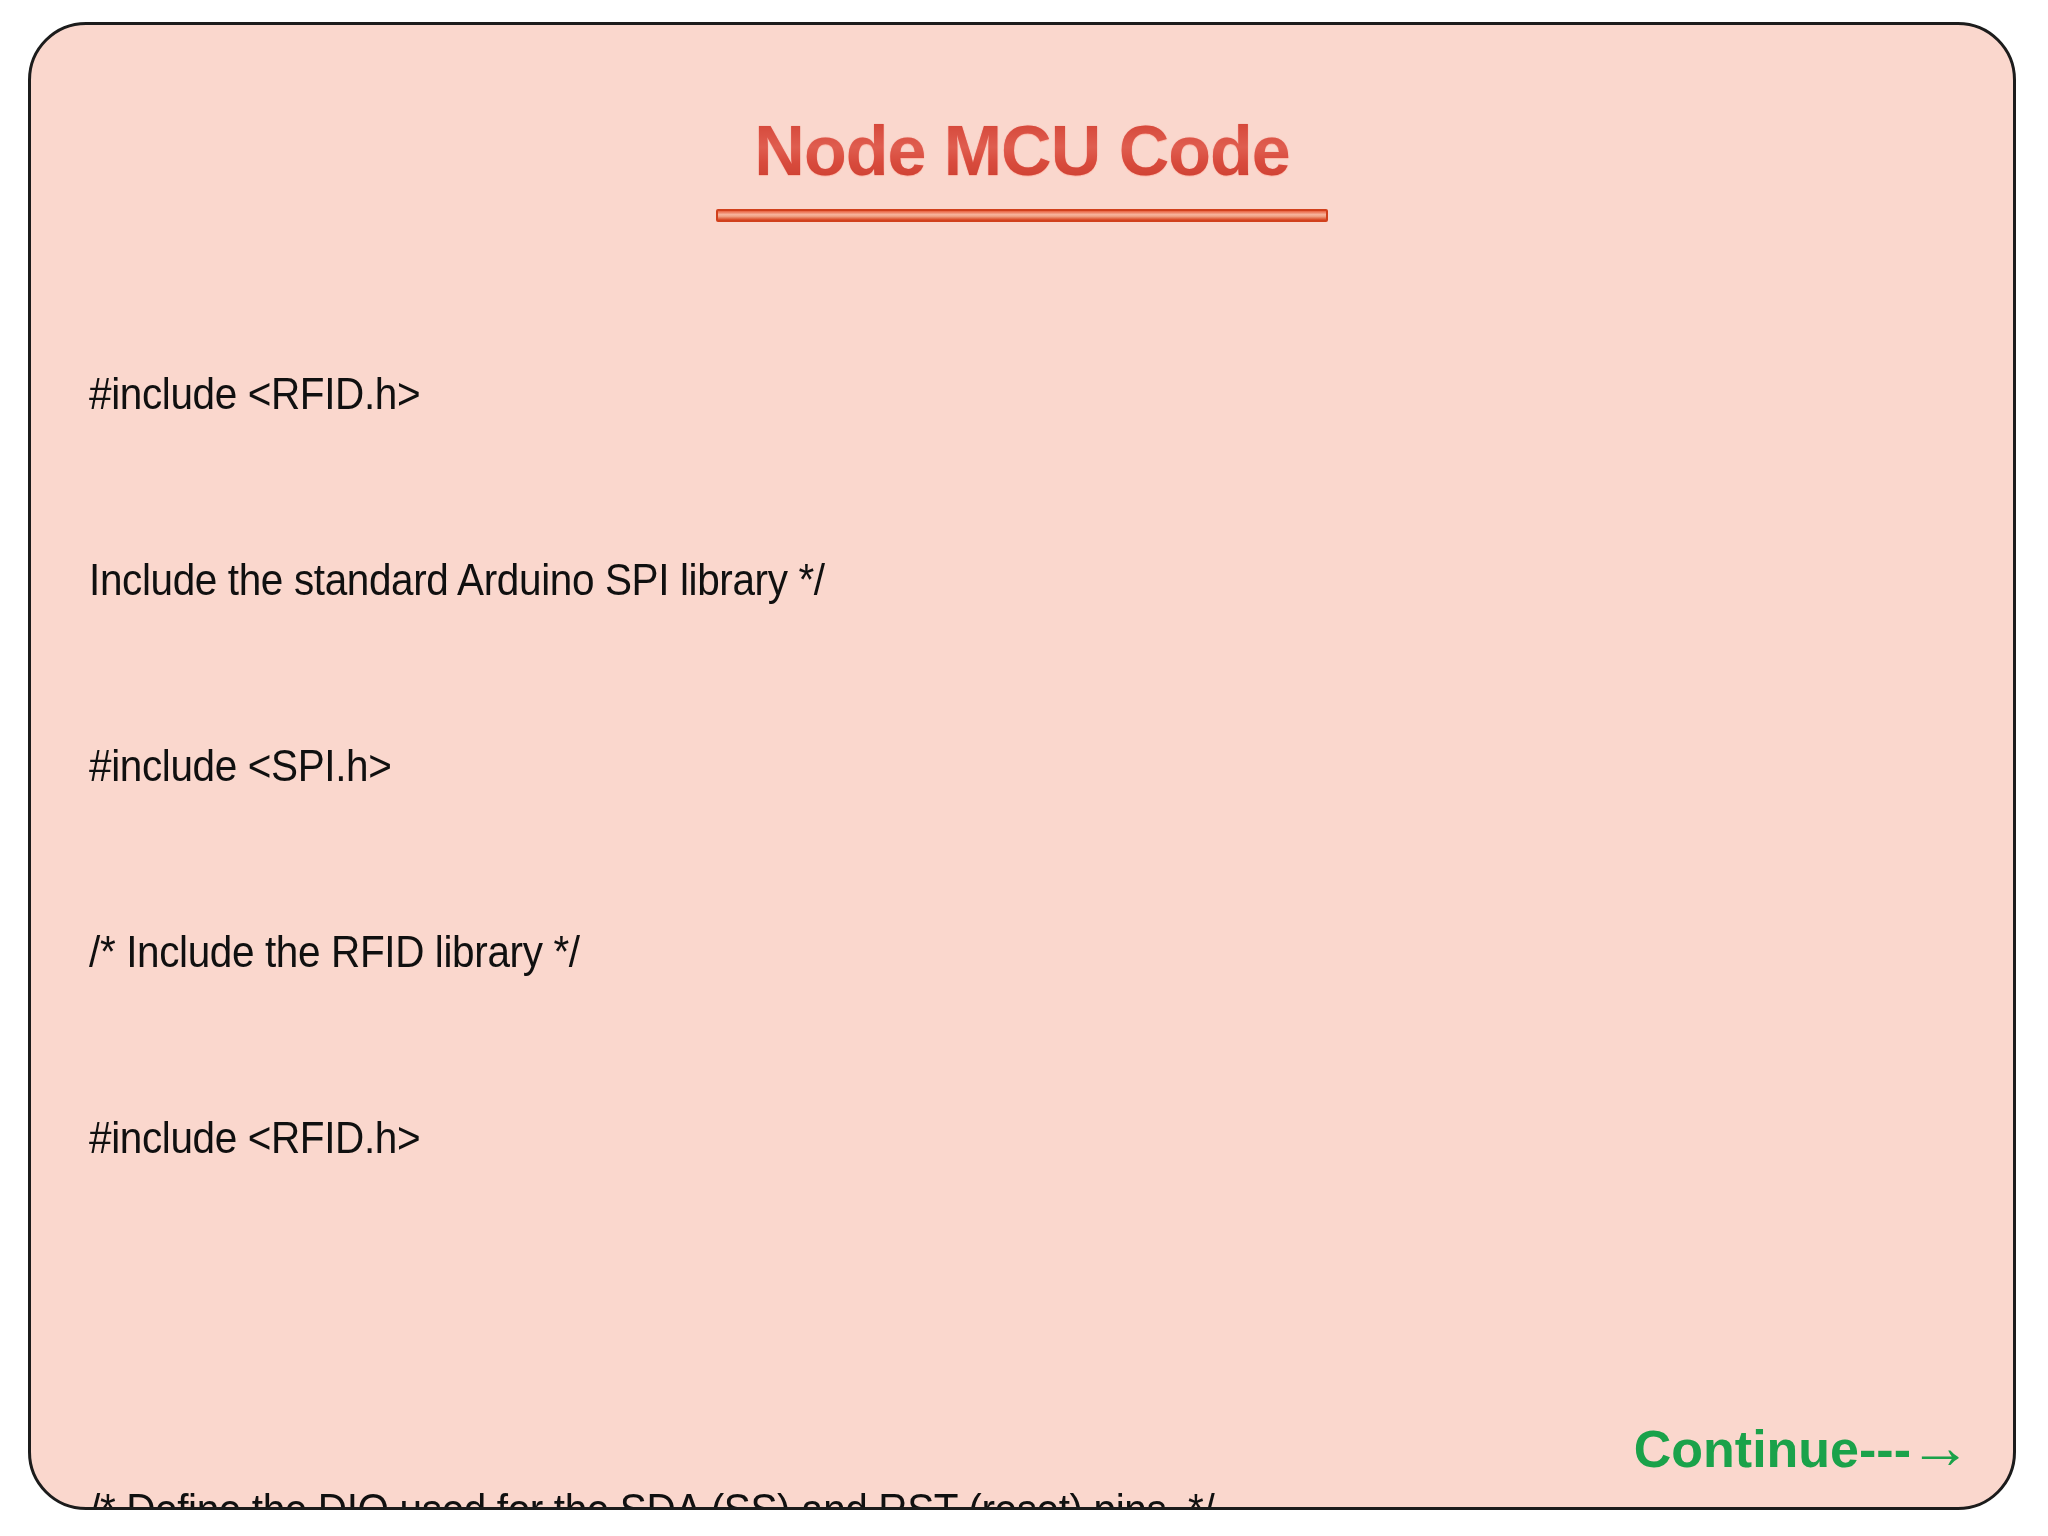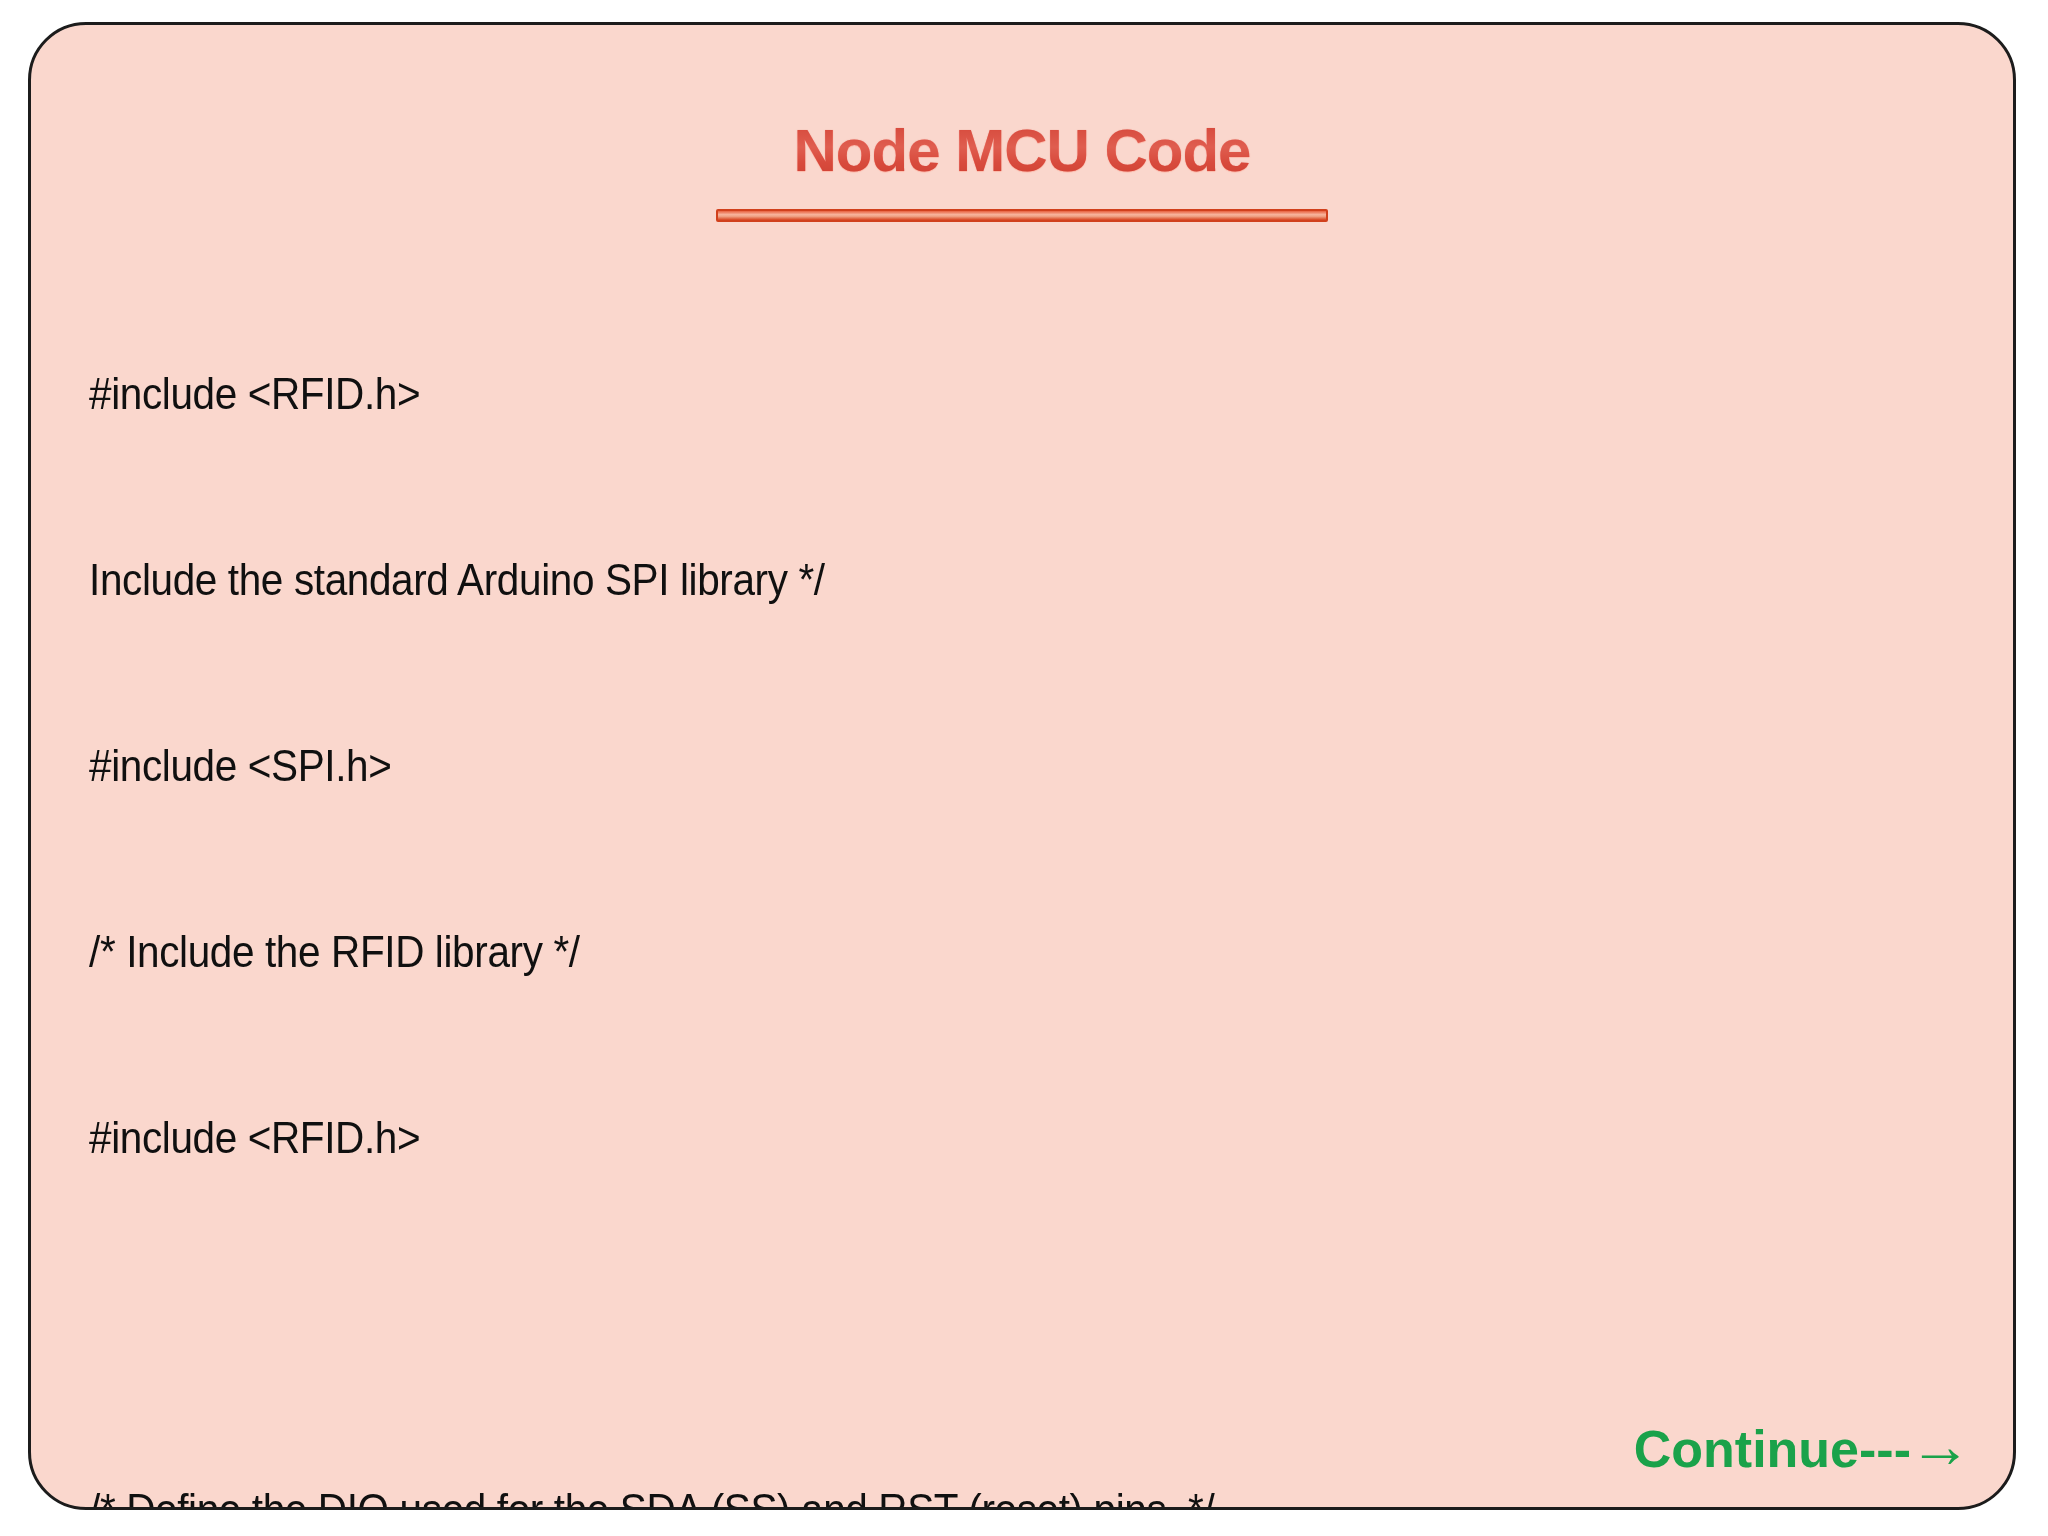--- a/index.html
+++ b/index.html
@@ -34,21 +34,21 @@
     top: 78px;
     width: 100%;
     text-align: center;
     pointer-events: none;
   }
   .title {
     display: inline-block;
     position: relative;
     font-family: "Liberation Sans", sans-serif;
     font-weight: bold;
-    font-size: 60px;
+    font-size: 70px;
     line-height: 96px;
     letter-spacing: -1px;
     color: #cf2121;
     background: linear-gradient(180deg,
         #b81c14 0%,
         #d8302a 18%,
         #f0635c 46%,
         #e03a33 62%,
         #c21f18 86%,
         #a81610 100%);
@@ -98,21 +98,21 @@
   .continue {
     position: absolute;
     right: 42px;
     bottom: 28px;
     font-family: "Liberation Sans", sans-serif;
     font-weight: bold;
     font-size: 52px;
     line-height: 60px;
     color: #1aa24a;
     display: flex;
-    align-items: flex-start;
+    align-items: center;
     gap: 0px;
     white-space: pre;
     margin-left: 36px;
   }
   .continue .arrow {
     display: inline-block;
     margin-left: -2px;
     font-size: 62px;
     line-height: 58px;
     transform: translateY(-2px);

